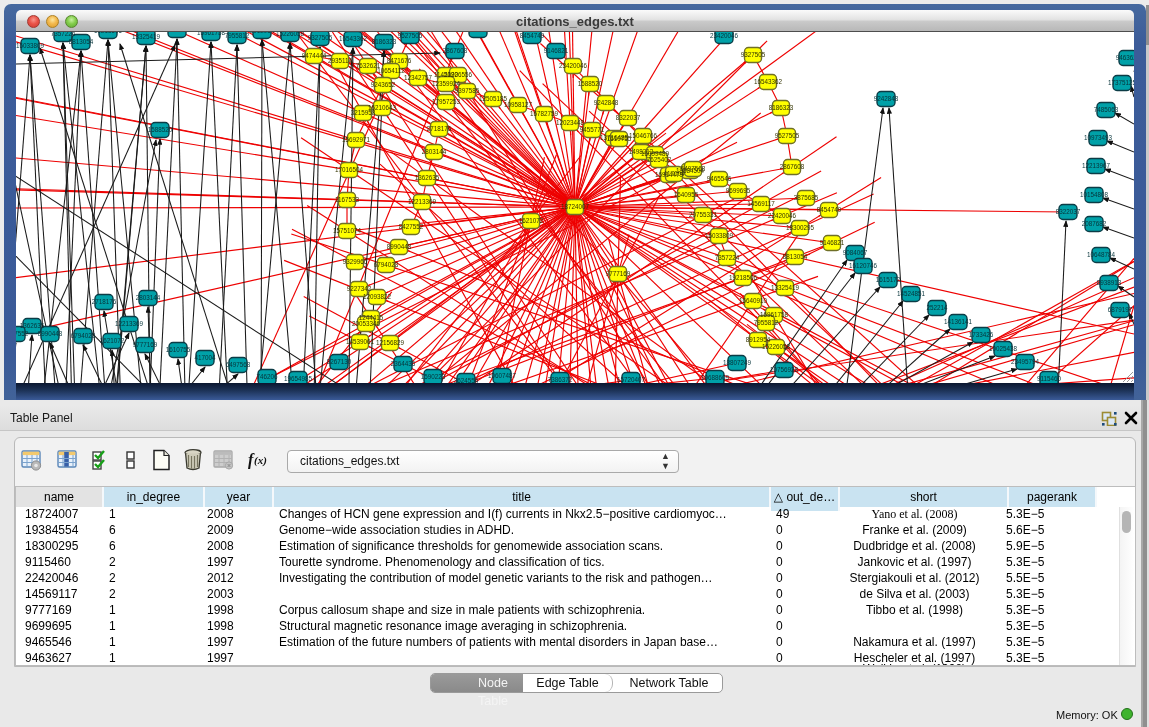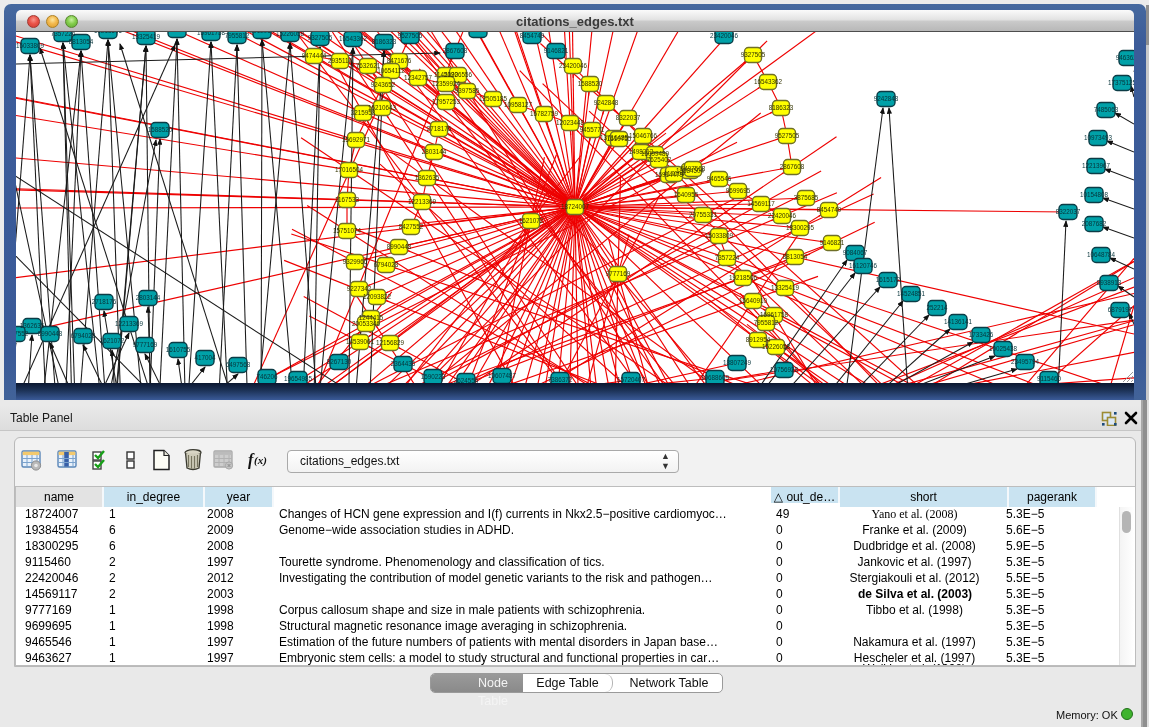--- a/index.html
+++ b/index.html
@@ -844,21 +844,22 @@
     </g>
 </svg>
 
 <div style="position:absolute;left:287px;top:450px;width:392px;height:23px;background:linear-gradient(180deg,#ffffff,#f2f2f2);border:1px solid #a9a9a9;border-radius:4px;font-size:12px;line-height:21px;color:#111;padding-left:12px;">citations_edges.txt
 <span style="position:absolute;right:8px;top:0;font-size:9px;color:#333;line-height:10px;">▲<br>▼</span></div>
 
 <div style="position:absolute;left:15px;top:486px;width:1121px;height:180px;background:#ffffff;border:1px solid #bdbdbd;font-size:12px;color:#000;overflow:hidden;">
 <div style="position:absolute;left:0px;top:0;width:88px;height:20px;background:#e3e3e3;border-right:2px solid #f4f8fb;box-sizing:border-box;text-align:center;line-height:20px;">name</div>
 <div style="position:absolute;left:88px;top:0;width:101px;height:20px;background:#c9e3f1;border-right:2px solid #f4f8fb;box-sizing:border-box;text-align:center;line-height:20px;">in_degree</div>
 <div style="position:absolute;left:189px;top:0;width:69px;height:20px;background:#c9e3f1;border-right:2px solid #f4f8fb;box-sizing:border-box;text-align:center;line-height:20px;">year</div>
-<div style="position:absolute;left:755px;top:0;width:69px;height:16px;background:#c9e3f1;border-right:2px solid #f4f8fb;box-sizing:border-box;text-align:center;line-height:20px;">△ out_de…</div>
+<div style="position:absolute;left:258px;top:0;width:497px;height:20px;background:#c9e3f1;border-right:2px solid #f4f8fb;box-sizing:border-box;text-align:center;line-height:20px;">title</div>
+<div style="position:absolute;left:755px;top:0;width:69px;height:24px;background:#c9e3f1;border-right:2px solid #f4f8fb;box-sizing:border-box;text-align:center;line-height:20px;">△ out_de…</div>
 <div style="position:absolute;left:824px;top:0;width:169px;height:20px;background:#c9e3f1;border-right:2px solid #f4f8fb;box-sizing:border-box;text-align:center;line-height:20px;">short</div>
 <div style="position:absolute;left:993px;top:0;width:88px;height:20px;background:#c9e3f1;border-right:2px solid #f4f8fb;box-sizing:border-box;text-align:center;line-height:20px;">pagerank</div>
 <div style="position:absolute;left:0;top:20px;width:1121px;height:16px;">
 <span style="position:absolute;left:9px;">18724007</span>
 <span style="position:absolute;left:93px;">1</span>
 <span style="position:absolute;left:191px;">2008</span>
 <span style="position:absolute;left:263px;">Changes of HCN gene expression and I(f) currents in Nkx2.5−positive cardiomyoc…</span>
 <span style="position:absolute;left:760px;">49</span>
 <span style="position:absolute;left:814px;width:169px;text-align:center;font-family:Liberation Serif, serif;">Yano et al. (2008)</span>
 <span style="position:absolute;left:990px;">5.3E−5</span>
@@ -869,20 +870,21 @@
 <span style="position:absolute;left:191px;">2009</span>
 <span style="position:absolute;left:263px;">Genome−wide association studies in ADHD.</span>
 <span style="position:absolute;left:760px;">0</span>
 <span style="position:absolute;left:814px;width:169px;text-align:center;">Franke et al. (2009)</span>
 <span style="position:absolute;left:990px;">5.6E−5</span>
 </div>
 <div style="position:absolute;left:0;top:52px;width:1121px;height:16px;">
 <span style="position:absolute;left:9px;">18300295</span>
 <span style="position:absolute;left:93px;">6</span>
 <span style="position:absolute;left:191px;">2008</span>
+<span style="position:absolute;left:263px;">Estimation of significance thresholds for genomewide association scans.</span>
 <span style="position:absolute;left:760px;">0</span>
 <span style="position:absolute;left:814px;width:169px;text-align:center;">Dudbridge et al. (2008)</span>
 <span style="position:absolute;left:990px;">5.9E−5</span>
 </div>
 <div style="position:absolute;left:0;top:68px;width:1121px;height:16px;">
 <span style="position:absolute;left:9px;">9115460</span>
 <span style="position:absolute;left:93px;">2</span>
 <span style="position:absolute;left:191px;">1997</span>
 <span style="position:absolute;left:263px;">Tourette syndrome. Phenomenology and classification of tics.</span>
 <span style="position:absolute;left:760px;">0</span>
@@ -896,21 +898,21 @@
 <span style="position:absolute;left:263px;">Investigating the contribution of model genetic variants to the risk and pathogen…</span>
 <span style="position:absolute;left:760px;">0</span>
 <span style="position:absolute;left:814px;width:169px;text-align:center;">Stergiakouli et al. (2012)</span>
 <span style="position:absolute;left:990px;">5.5E−5</span>
 </div>
 <div style="position:absolute;left:0;top:100px;width:1121px;height:16px;">
 <span style="position:absolute;left:9px;">14569117</span>
 <span style="position:absolute;left:93px;">2</span>
 <span style="position:absolute;left:191px;">2003</span>
 <span style="position:absolute;left:760px;">0</span>
-<span style="position:absolute;left:842px;width:169px;text-align:left;font-weight:bold;">de Silva et al. (2003)</span>
+<span style="position:absolute;left:814px;width:169px;text-align:center;">de Silva et al. (2003)</span>
 <span style="position:absolute;left:990px;">5.3E−5</span>
 </div>
 <div style="position:absolute;left:0;top:116px;width:1121px;height:16px;">
 <span style="position:absolute;left:9px;">9777169</span>
 <span style="position:absolute;left:93px;">1</span>
 <span style="position:absolute;left:191px;">1998</span>
 <span style="position:absolute;left:263px;">Corpus callosum shape and size in male patients with schizophrenia.</span>
 <span style="position:absolute;left:760px;">0</span>
 <span style="position:absolute;left:814px;width:169px;text-align:center;">Tibbo et al. (1998)</span>
 <span style="position:absolute;left:990px;">5.3E−5</span>
@@ -930,21 +932,20 @@
 <span style="position:absolute;left:191px;">1997</span>
 <span style="position:absolute;left:263px;">Estimation of the future numbers of patients with mental disorders in Japan base…</span>
 <span style="position:absolute;left:760px;">0</span>
 <span style="position:absolute;left:814px;width:169px;text-align:center;">Nakamura et al. (1997)</span>
 <span style="position:absolute;left:990px;">5.3E−5</span>
 </div>
 <div style="position:absolute;left:0;top:164px;width:1121px;height:16px;">
 <span style="position:absolute;left:9px;">9463627</span>
 <span style="position:absolute;left:93px;">1</span>
 <span style="position:absolute;left:191px;">1997</span>
-<span style="position:absolute;left:263px;">Embryonic stem cells: a model to study structural and functional properties in car…</span>
 <span style="position:absolute;left:760px;">0</span>
 <span style="position:absolute;left:814px;width:169px;text-align:center;">Hescheler et al. (1997)</span>
 <span style="position:absolute;left:990px;">5.3E−5</span>
 </div>
 
 <div style="position:absolute;left:1103px;top:20px;width:15px;height:160px;background:linear-gradient(90deg,#f4f4f4,#ffffff);border-left:1px solid #e0e0e0;"></div>
 <div style="position:absolute;left:1106px;top:24px;width:9px;height:22px;background:#b5b5b5;border-radius:5px;"></div>
 </div>
 
 <div style="position:absolute;left:430px;top:673px;width:293px;height:20px;border:1px solid #9a9a9a;border-radius:5px;background:#ffffff;font-size:12.5px;color:#111;">

